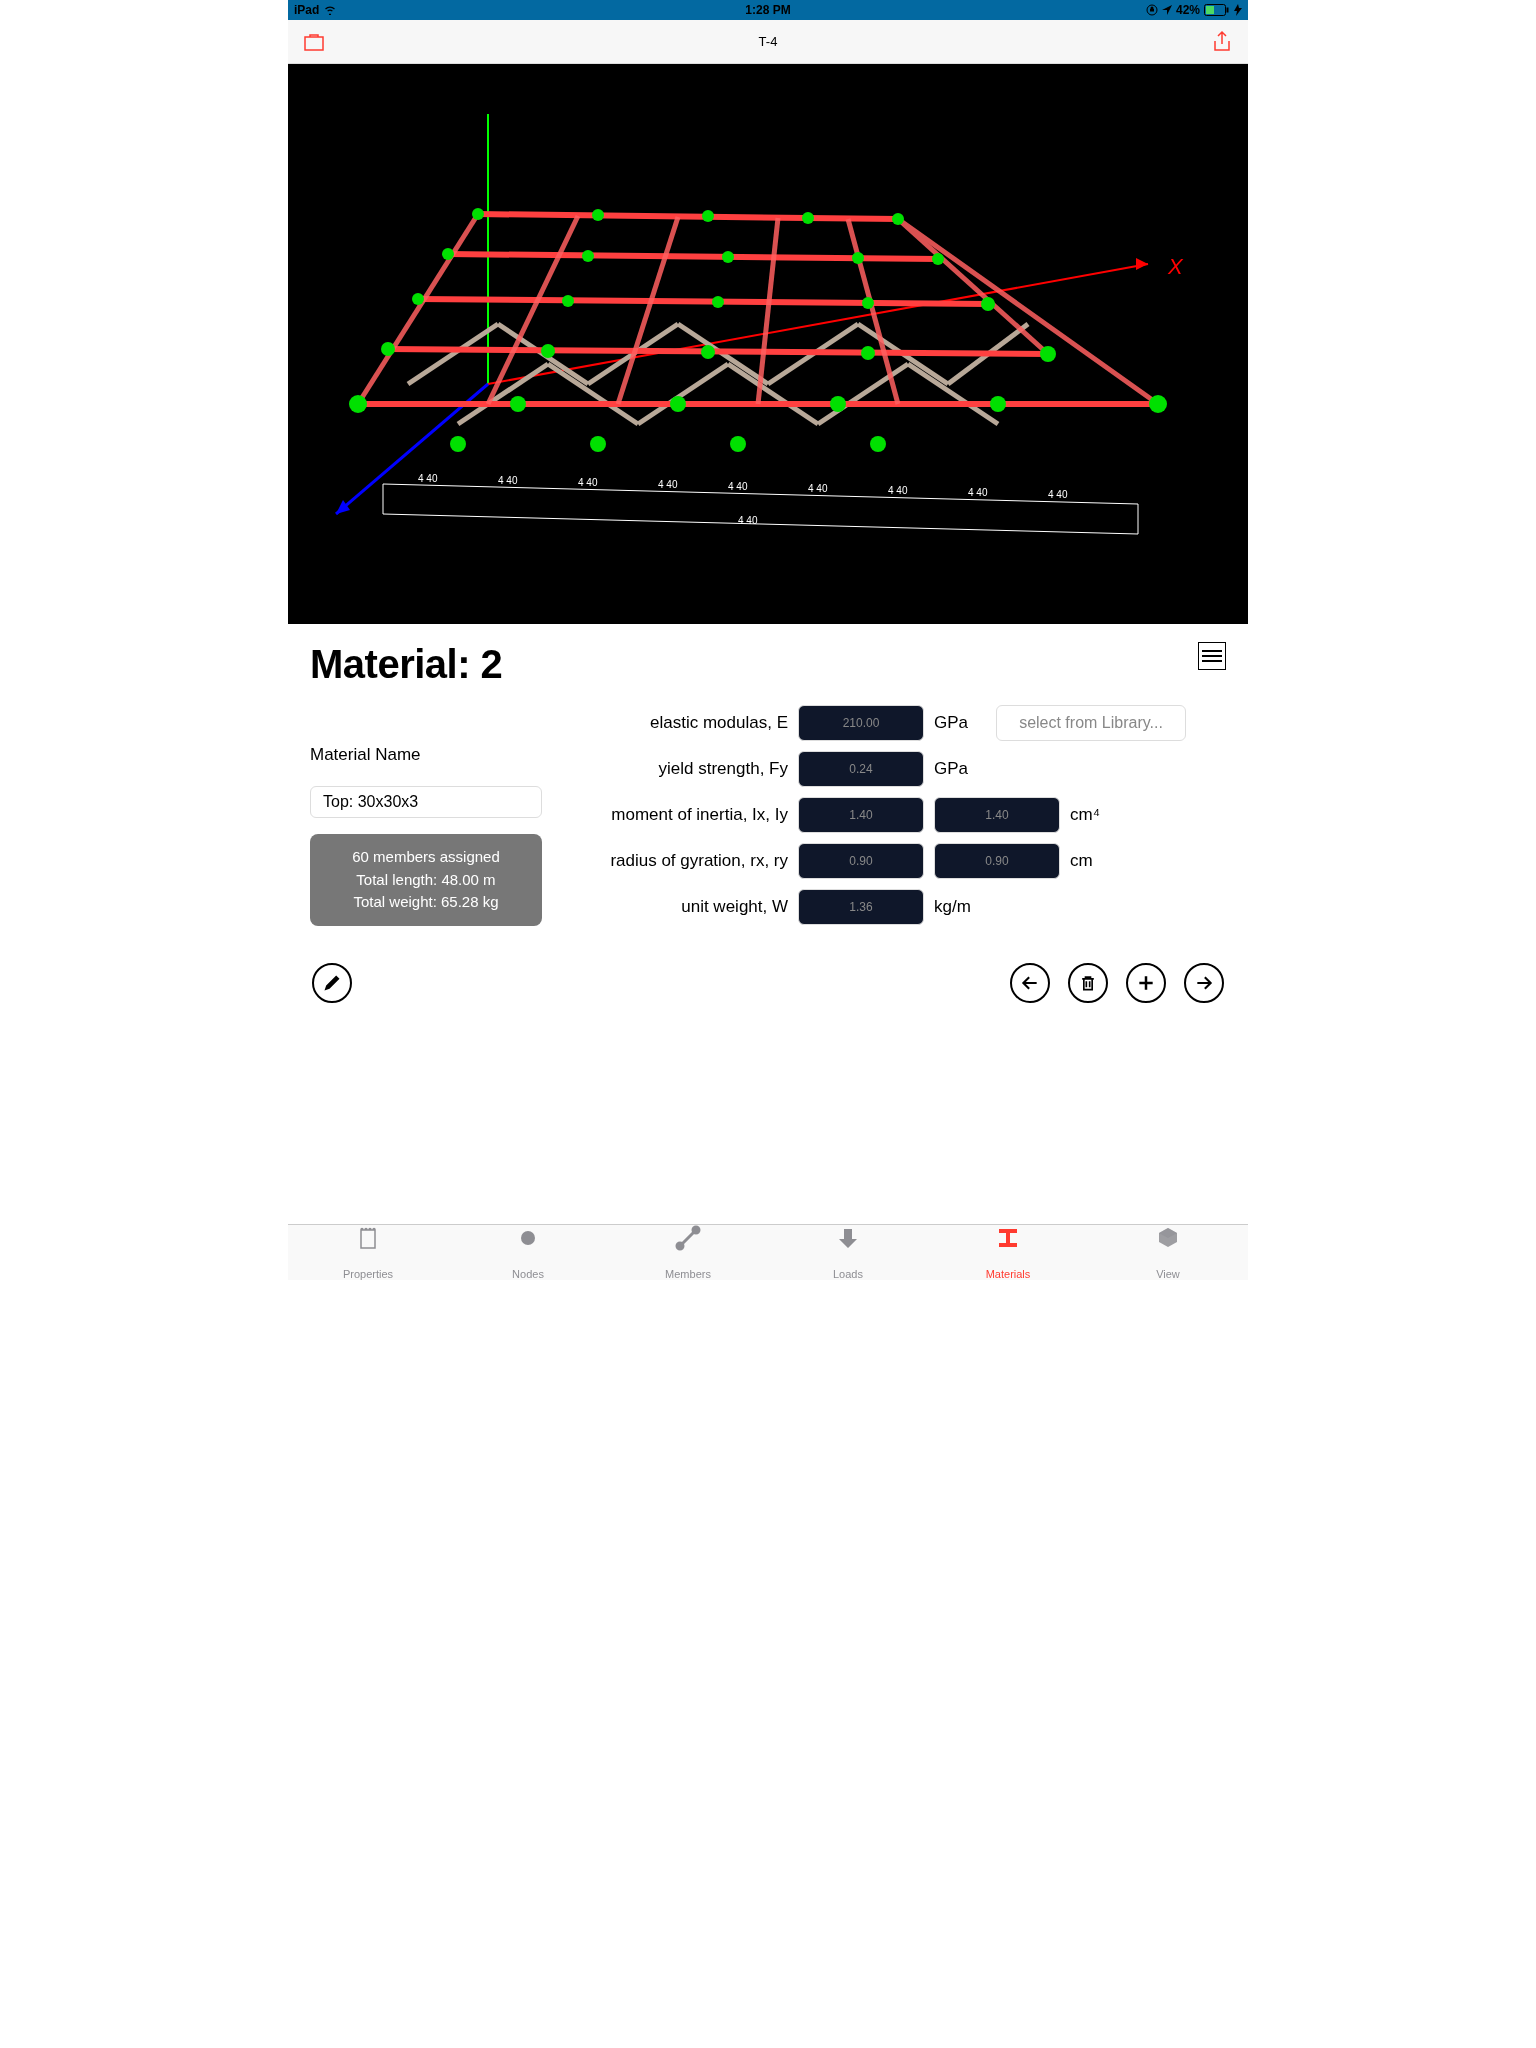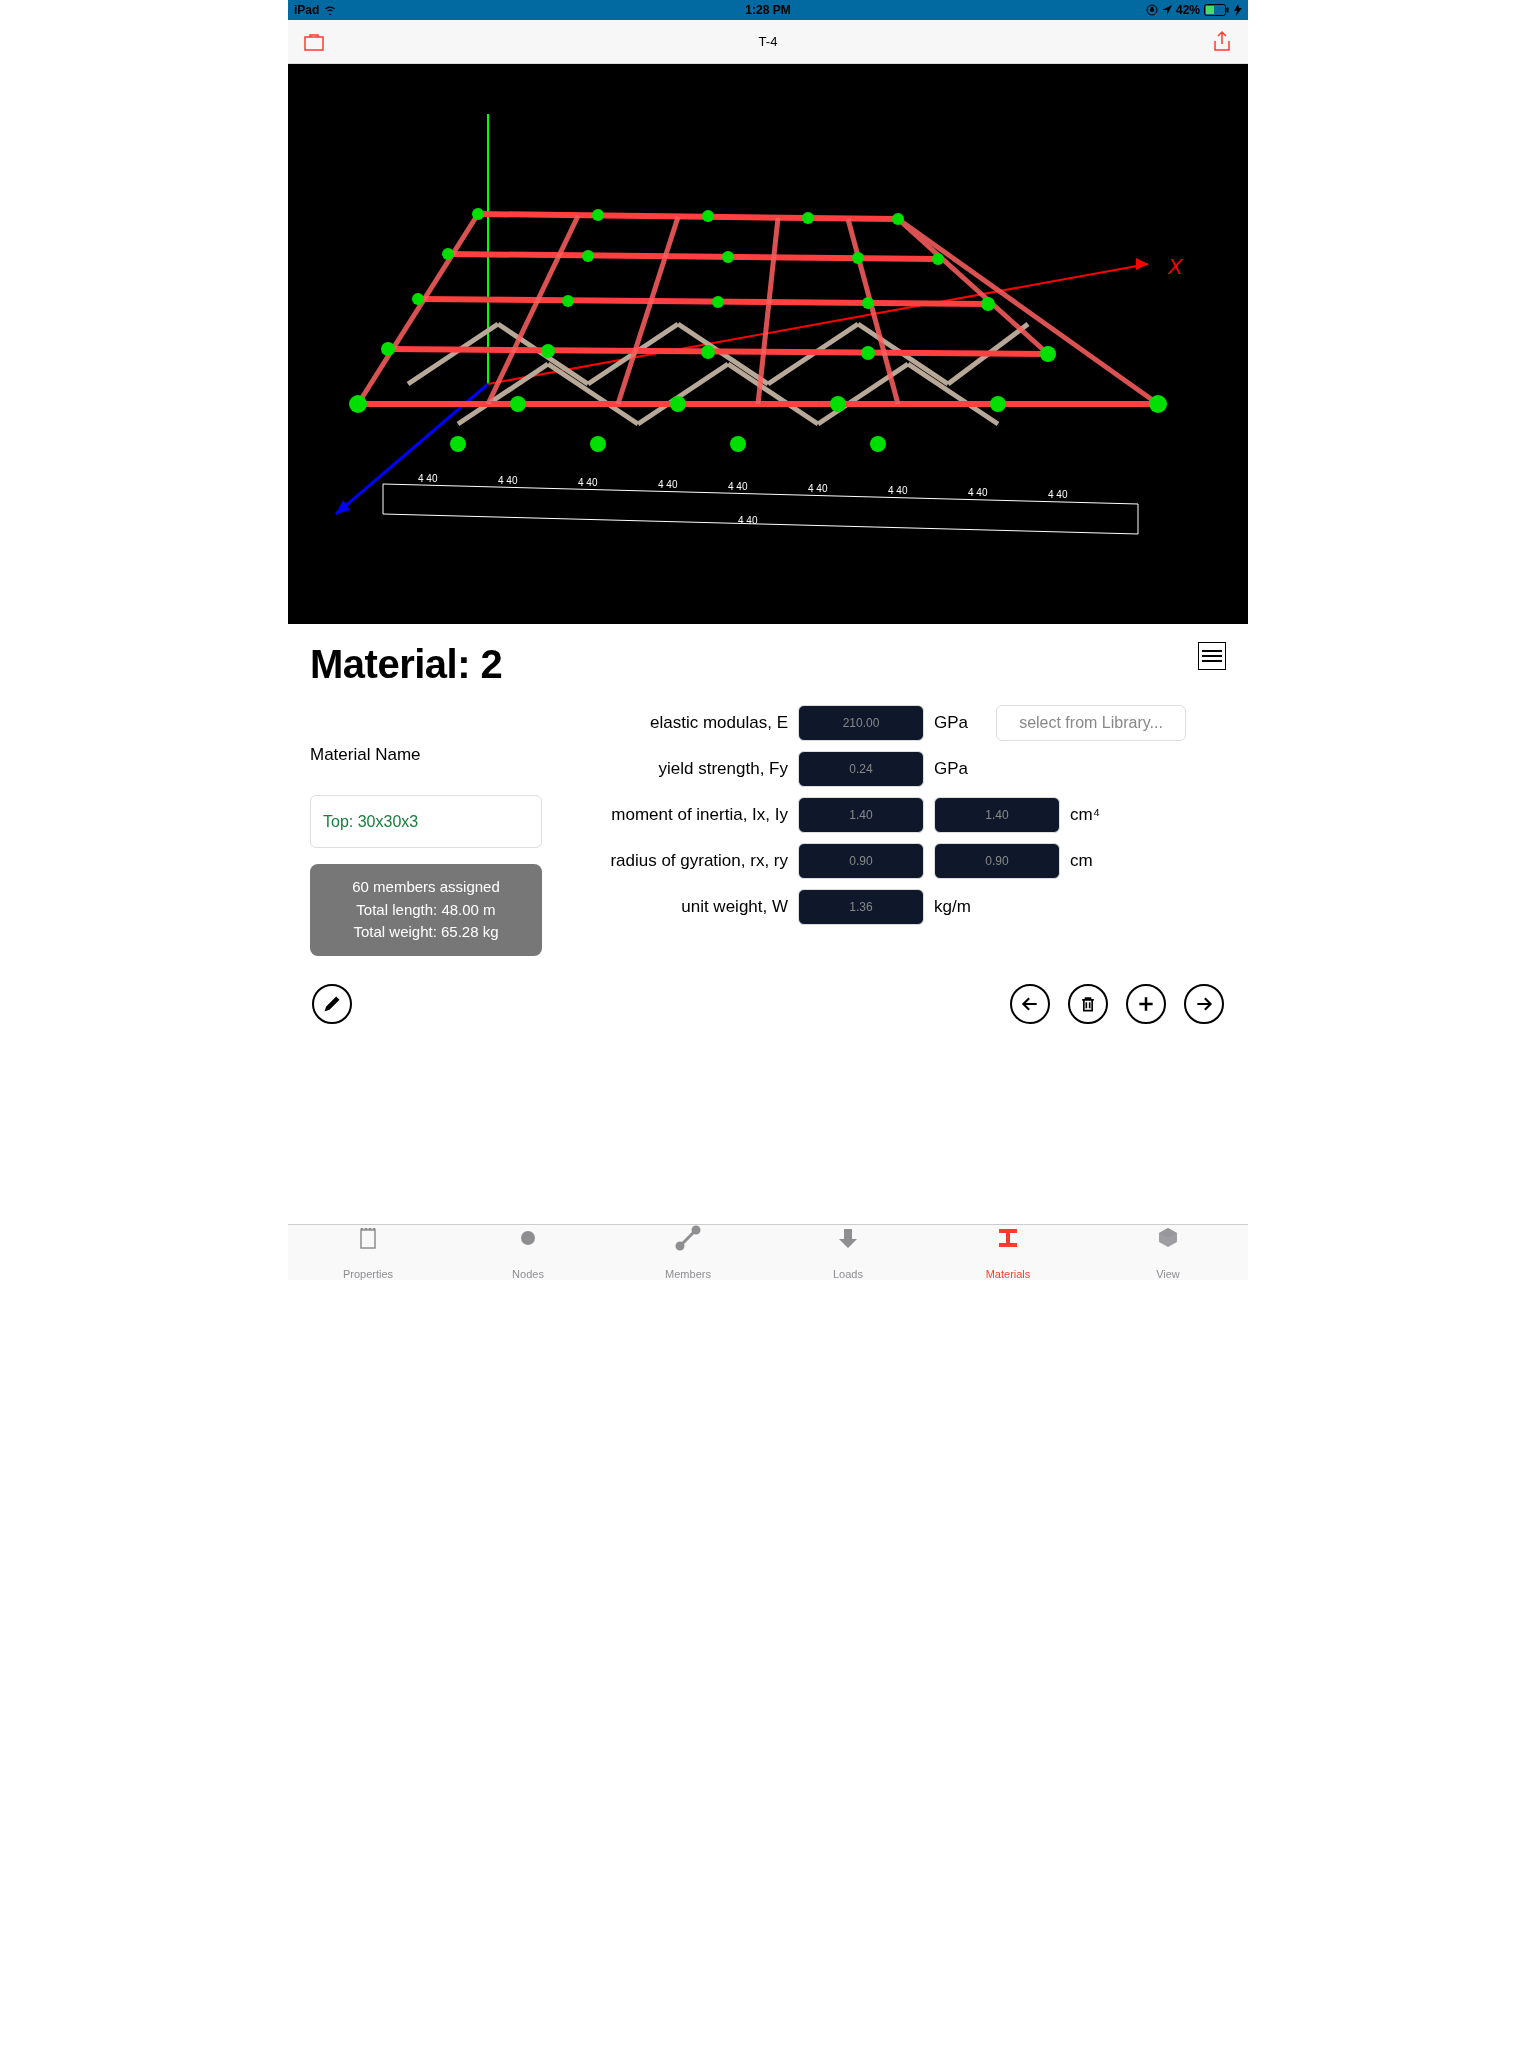--- a/index.html
+++ b/index.html
@@ -22,22 +22,22 @@
 
   
   .material-panel { flex: 1; background: #fff; padding: 18px 22px 8px 22px; position: relative; }
   .panel-header { display: flex; justify-content: space-between; align-items: flex-start; margin-bottom: 18px; }
   .panel-title { font-size: 40px; font-weight: 700; letter-spacing: -0.5px; }
   .menu-icon { width: 28px; height: 28px; border: 1.5px solid #000; display: flex; flex-direction: column; justify-content: space-evenly; align-items: center; padding: 4px 3px; }
   .menu-icon div { height: 1.5px; width: 100%; background: #000; }
 
   .form-area { display: flex; gap: 24px; }
   .left-col { width: 232px; display: flex; flex-direction: column; gap: 10px; }
-  .left-label { font-size: 17px; margin-top: 40px; margin-bottom: 20px; }
-  .text-input { width: 100%; height: 53px; border: 1px solid #ddd; border-radius: 6px; padding: 0 12px; font-size: 16px; color: #15803d; background: #fff; }
+  .left-label { font-size: 17px; margin-top: 40px; margin-bottom: 11px; }
+  .text-input { width: 100%; height: 32px; border: 1px solid #ddd; border-radius: 6px; padding: 0 12px; font-size: 16px; color: #000000; background: #fff; }
   .info-box { background: #777; color: #fff; border-radius: 8px; padding: 12px 14px; text-align: center; font-size: 15px; line-height: 1.5; margin-top: 6px; }
 
   .right-col { flex: 1; }
   .prop-row { display: flex; align-items: center; gap: 10px; margin-bottom: 10px; }
   .prop-label { flex: 0 0 222px; text-align: right; font-size: 17px; }
   .val-input { width: 126px; height: 36px; border: 1px solid #ddd; border-radius: 6px; text-align: center; font-size: 12px; color: #888; background: #0f172a; }
   .unit { font-size: 17px; width: 52px; }
   .lib-btn { width: 190px; height: 36px; border: 1px solid #ddd; border-radius: 6px; background: #fff; color: #888; font-size: 16px; text-align: center; cursor: pointer; }
 
   

